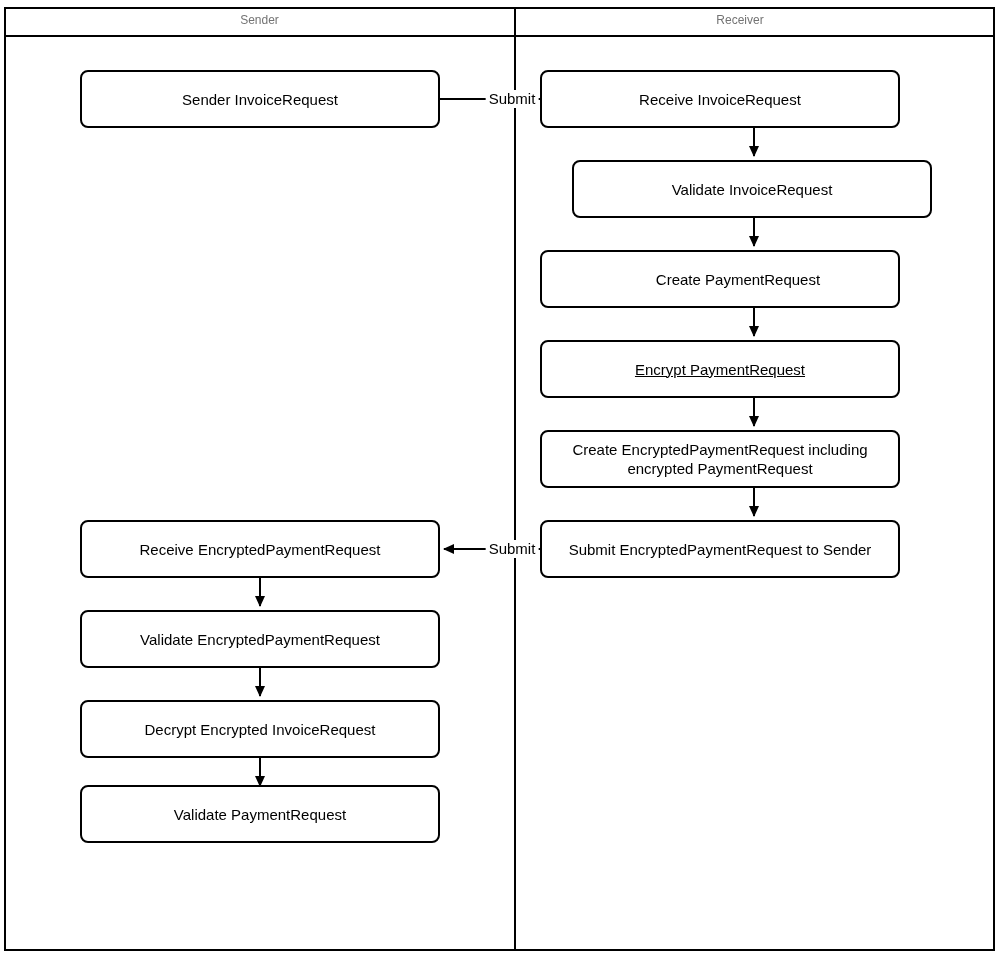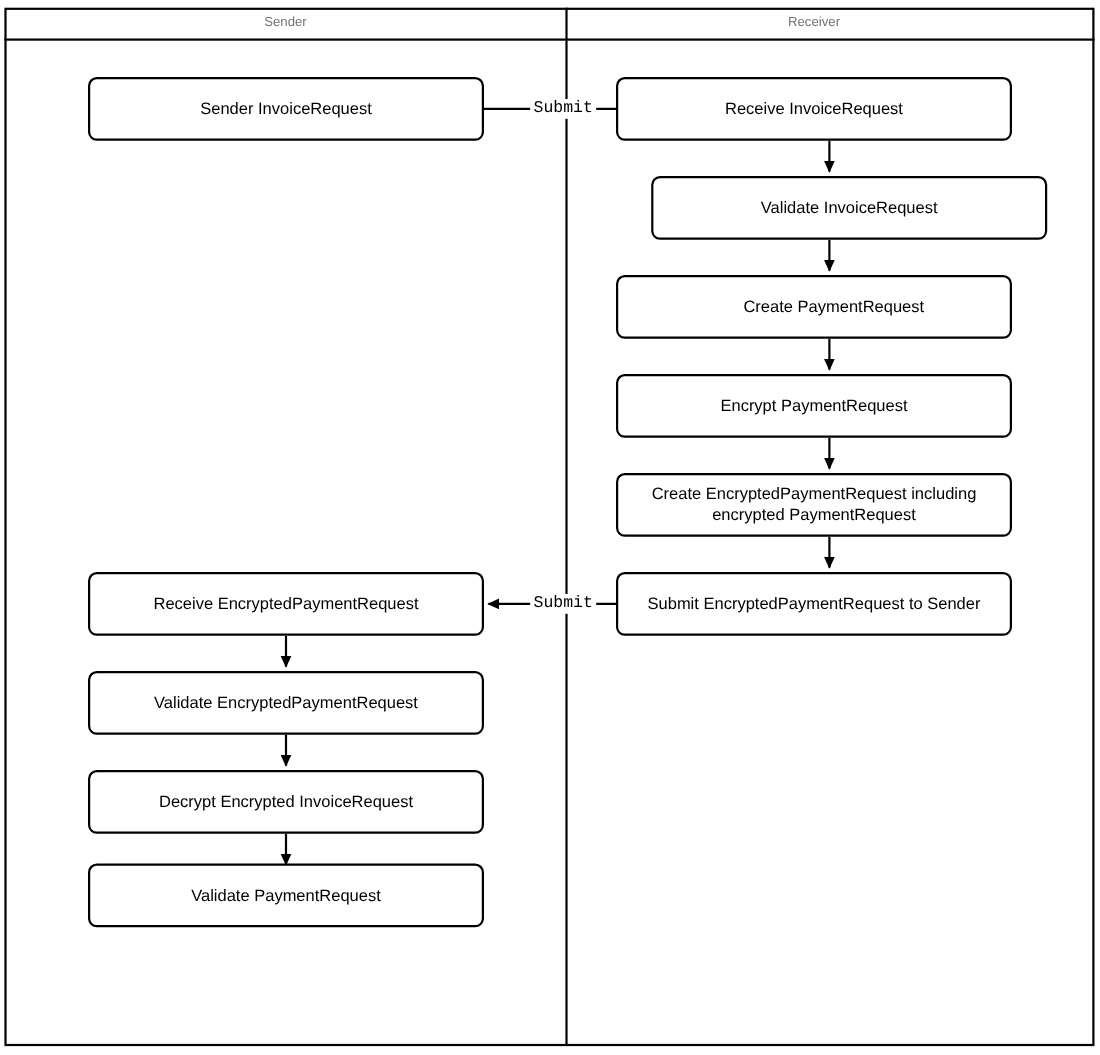--- a/index.html
+++ b/index.html
@@ -60,38 +60,37 @@
     display: flex;
     align-items: center;
     justify-content: center;
     text-align: center;
     font-size: 15px;
     line-height: 19px;
     color: #000000;
     padding: 4px 12px;
   }
   .node.sender-lane   { left: 80px;  width: 360px; height: 58px; }
-  .node.receiver-lane { left: 560px; width: 360px; height: 58px; }
+  .node.receiver-lane { left: 540px; width: 360px; height: 58px; }
   .arrows {
     position: absolute;
     left: 0;
     top: 0;
     width: 1000px;
     height: 959px;
     pointer-events: none;
   }
   .edge-label {
     position: absolute;
     transform: translate(-50%, -50%);
     background: #ffffff;
     padding: 0 3px;
     font-size: 15px;
     line-height: 18px;
     color: #000000;
-    font-family: Liberation Mono, monospace;
   }
 </style>
 </head>
 <body>
 
 <div class="canvas">
 
   <div class="frame"></div>
   <div class="header-sep"></div>
   <div class="lane-divider"></div>
@@ -122,20 +121,20 @@
 
   <div class="node sender-lane" style="top:70px;">Sender InvoiceRequest</div>
   <div class="node sender-lane" style="top:520px;">Receive EncryptedPaymentRequest</div>
   <div class="node sender-lane" style="top:610px;">Validate EncryptedPaymentRequest</div>
   <div class="node sender-lane" style="top:700px;">Decrypt Encrypted InvoiceRequest</div>
   <div class="node sender-lane" style="top:785px;">Validate PaymentRequest</div>
 
   <div class="node receiver-lane" style="top:70px;">Receive InvoiceRequest</div>
   <div class="node receiver-lane" style="top:160px;margin-left:32px;">Validate InvoiceRequest</div>
   <div class="node receiver-lane" style="top:250px;padding-left:48px;">Create PaymentRequest</div>
-  <div class="node receiver-lane" style="top:340px;">Encrypt PaymentRequest</div>
+  <div class="node receiver-lane" style="top:340px;text-decoration:underline;">Encrypt PaymentRequest</div>
   <div class="node receiver-lane" style="top:430px;">Create EncryptedPaymentRequest including encrypted PaymentRequest</div>
   <div class="node receiver-lane" style="top:520px;">Submit EncryptedPaymentRequest to Sender</div>
 
   <div class="edge-label" style="left:512px; top:99px;">Submit</div>
   <div class="edge-label" style="left:512px; top:549px;">Submit</div>
 
 </div>
 
 </body></html>

